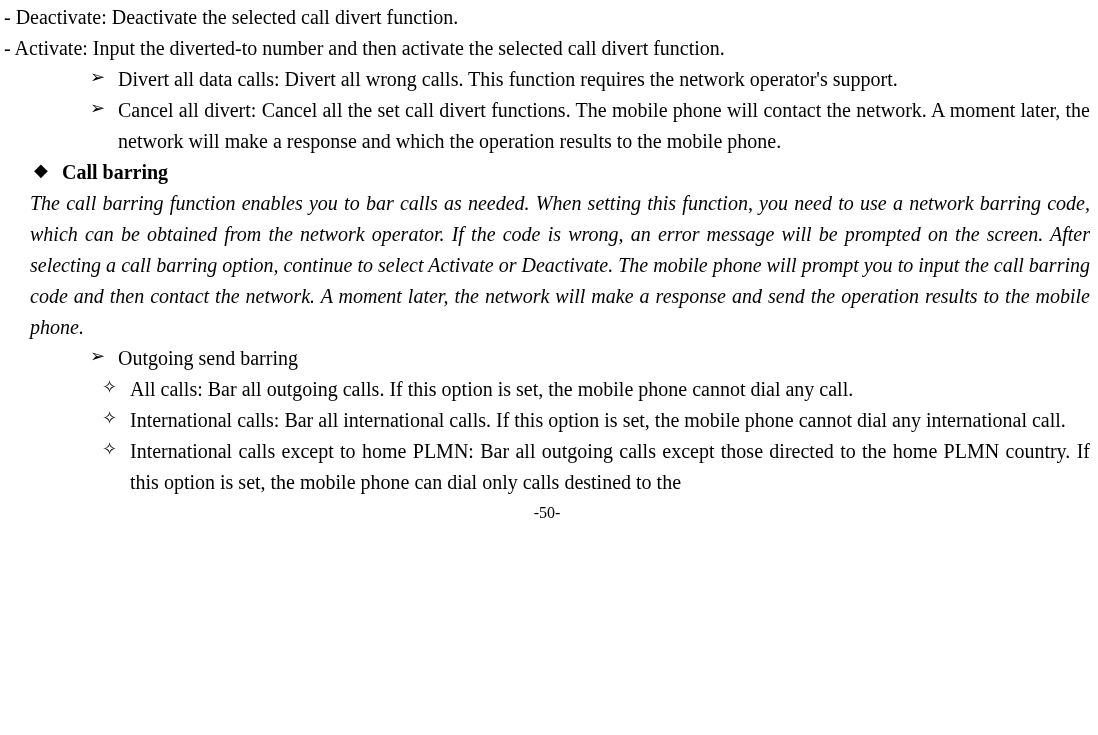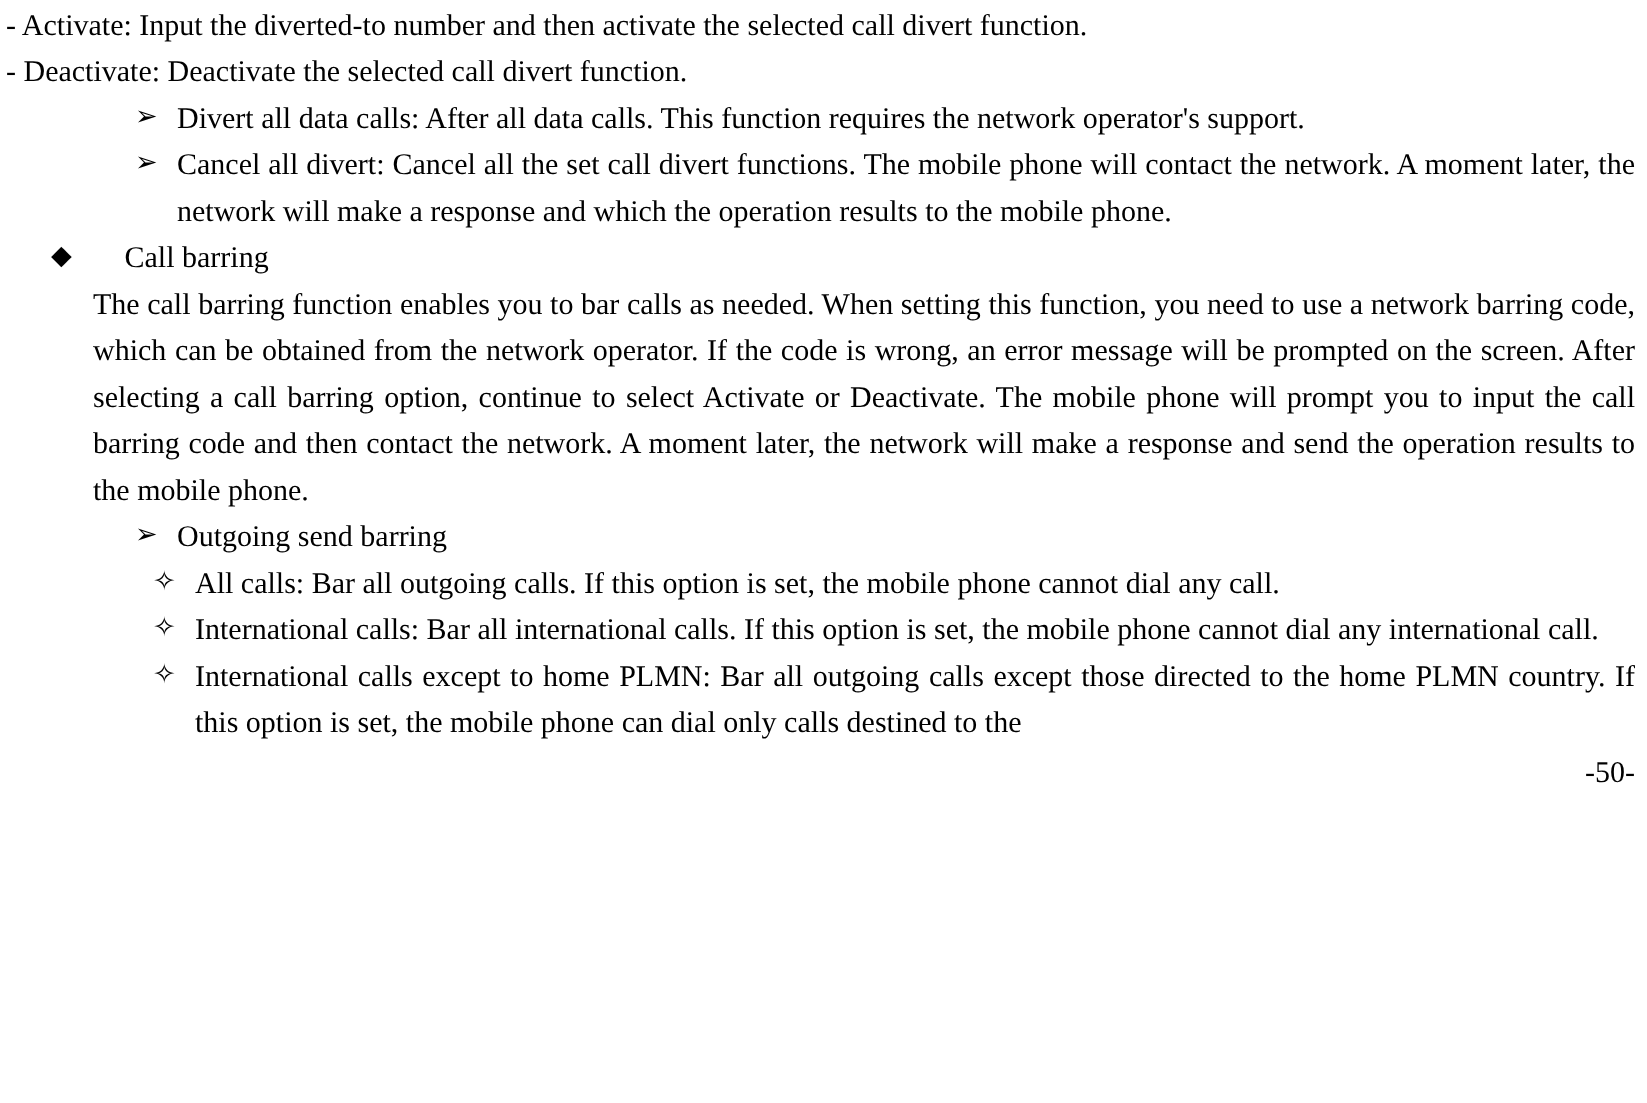--- a/index.html
+++ b/index.html
@@ -49,43 +49,43 @@
     margin-left: 98px;
   }
   .bullet-diamond-open .mark {
     flex: 0 0 28px;
     font-size: 18px;
   }
   .bullet-diamond-open .content {
     flex: 1;
   }
   .indent-body {
-    margin-left: 58px;
+    margin-left: 26px;
+    font-style: italic;
   }
   .bold {
-    font-weight: normal;
-    margin-left: 21px;
+    font-weight: bold;
   }
   .footer {
-    text-align: right;
-    font-size: 20px;
+    text-align: center;
+    font-size: 16px;
     margin-top: 6px;
   }
 </style>
 </head>
 <body>
 
 <div class="page">
 
+  <div class="line">- Deactivate: Deactivate the selected call divert function.</div>
   <div class="line">- Activate: Input the diverted-to number and then activate the selected call divert function.</div>
-  <div class="line">- Deactivate: Deactivate the selected call divert function.</div>
 
   <div class="bullet-chevron line">
     <div class="mark">➢</div>
-    <div class="content justify">Divert all data calls: After all data calls. This function requires the network operator's support.</div>
+    <div class="content justify">Divert all data calls: Divert all wrong calls. This function requires the network operator's support.</div>
   </div>
 
   <div class="bullet-chevron line">
     <div class="mark">➢</div>
     <div class="content justify">Cancel all divert: Cancel all the set call divert functions. The mobile phone will contact the network. A moment later, the network will make a response and which the operation results to the mobile phone.</div>
   </div>
 
   <div class="bullet-diamond-solid line">
     <div class="mark">◆</div>
     <div class="content bold">Call barring</div>

